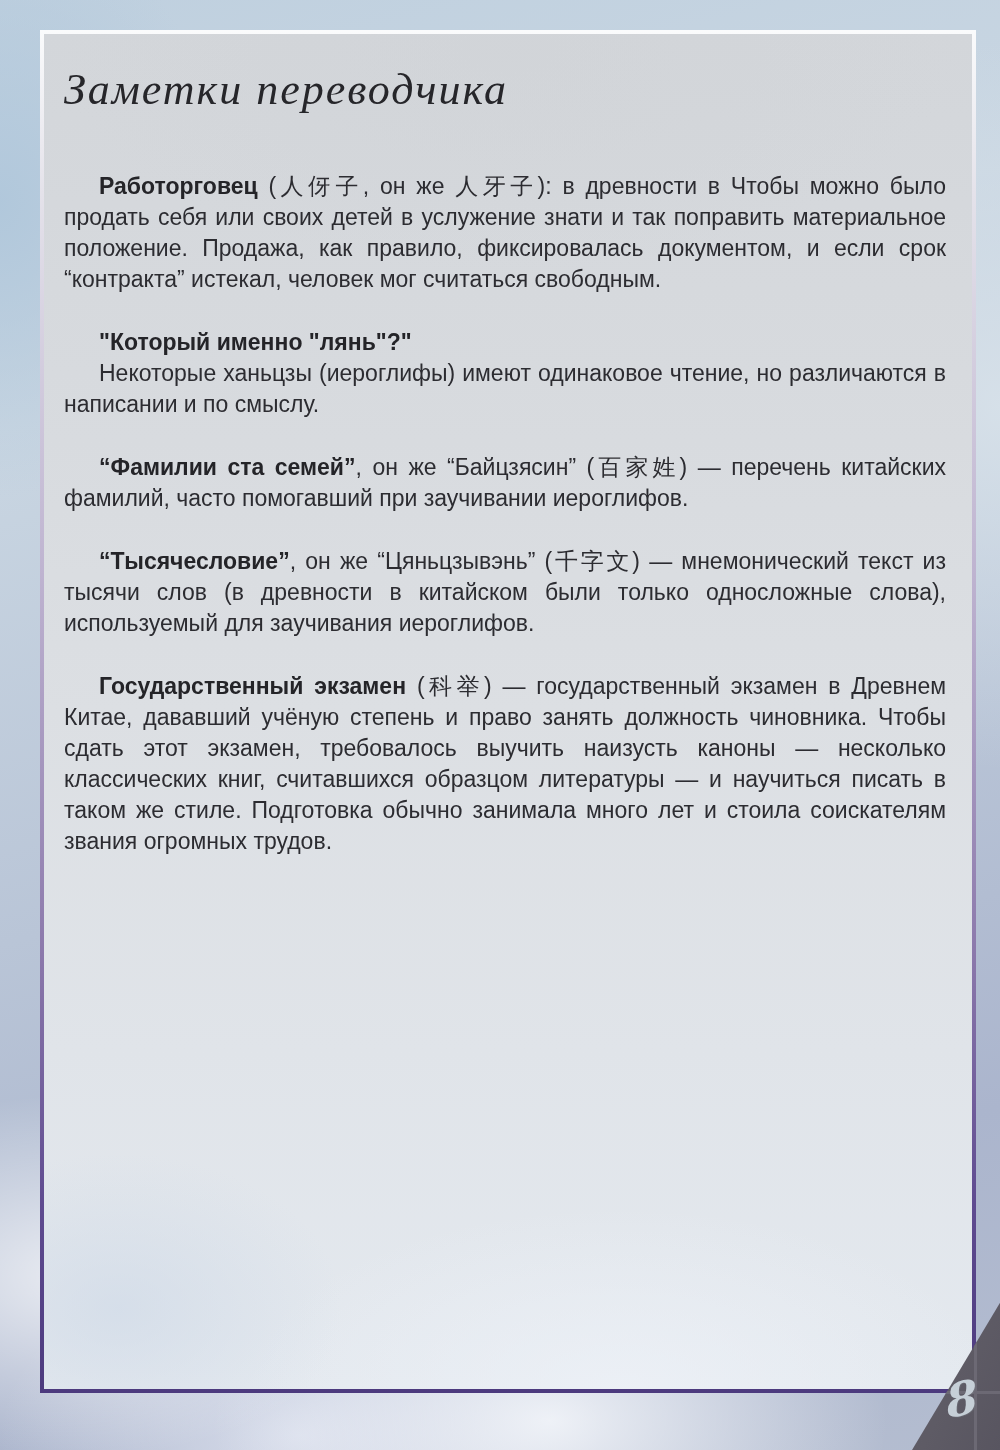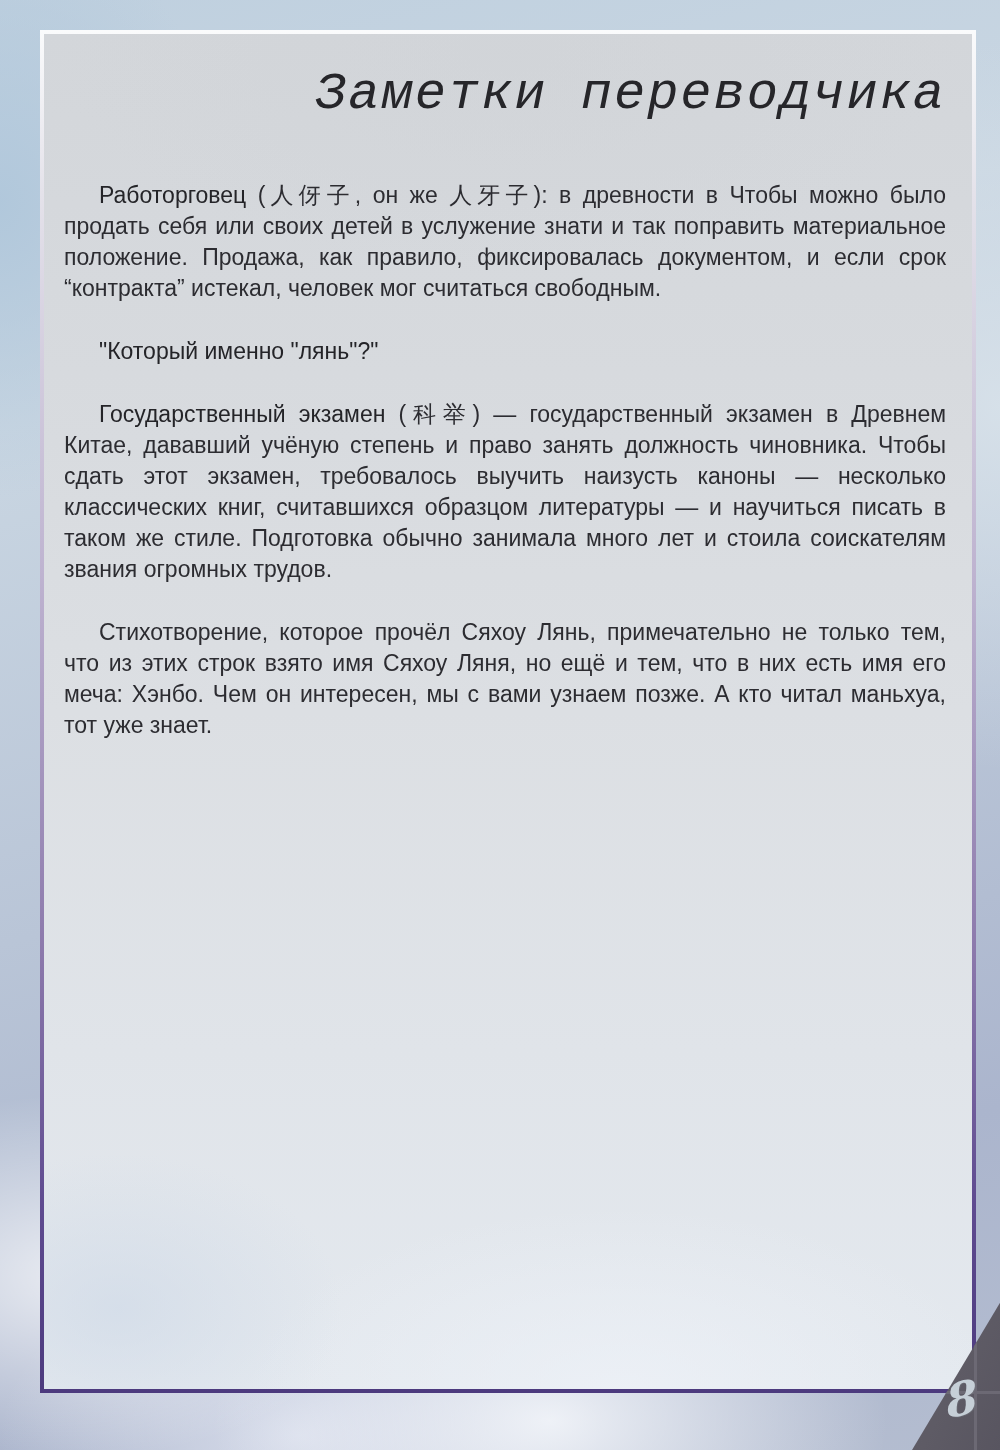--- a/index.html
+++ b/index.html
@@ -39,40 +39,40 @@
     overflow: hidden;
   }
 
   .content {
     padding: 0 26px 0 20px;
     color: #2c2c31;
   }
 
   h1.title {
     margin: 30px 0 54px 0;
-    text-align: right;
-    font-family: Liberation Mono, monospace;
+    text-align: left;
+    font-family: Liberation Serif, serif;
     font-style: italic;
     font-weight: 500;
-    font-size: 52px;
+    font-size: 44px;
     line-height: 1.2;
     letter-spacing: 2px;
     color: #26262a;
   }
 
   .section { margin: 0 0 32px 0; }
   .para {
     margin: 0;
     font-size: 23px;
     line-height: 31px;
     text-align: justify;
     text-indent: 35px;
     color: #2c2c31;
   }
-  .para b, .heading { font-weight: normal; color: #242428; }
+  .para b, .heading { font-weight: bold; color: #242428; }
   .heading {
     margin: 0;
     font-size: 23px;
     line-height: 31px;
     text-indent: 35px;
     text-align: left;
   }
 
   
   .corner {
@@ -112,30 +112,36 @@
     <div class="content">
 
       <h1 class="title">Заметки переводчика</h1>
 
       <div class="section">
         <p class="para"><b>Работорговец</b><span> (人伢子, он же 人牙子): в древности в Чтобы можно было продать себя или своих детей в услужение знати и так поправить материальное положение. Продажа, как правило, фиксировалась документом, и если срок “контракта” истекал, человек мог считаться свободным.</span></p>
       </div>
 
       <div class="section">
         <p class="heading">"Который именно "лянь"?"</p>
+        <p class="para">Некоторые ханьцзы (иероглифы) имеют одинаковое чтение, но различаются в написании и по смыслу.</p>
       </div>
 
+      <div class="section">
+        <p class="para"><b>“Фамилии ста семей”</b><span>, он же “Байцзясин” (百家姓) — перечень китайских фамилий, часто помогавший при заучивании иероглифов.</span></p>
+      </div>
 
+      <div class="section">
+        <p class="para"><b>“Тысячесловие”</b><span>, он же “Цяньцзывэнь” (千字文) — мнемонический текст из тысячи слов (в древности в китайском были только односложные слова), используемый для заучивания иероглифов.</span></p>
+      </div>
 
       <div class="section">
         <p class="para"><b>Государственный экзамен</b><span> (科举) — государственный экзамен в Древнем Китае, дававший учёную степень и право занять должность чиновника. Чтобы сдать этот экзамен, требовалось выучить наизусть каноны — несколько классических книг, считавшихся образцом литературы — и научиться писать в таком же стиле. Подготовка обычно занимала много лет и стоила соискателям звания огромных трудов.</span></p>
       </div>
 
       <div class="section">
-        <p class="para">Стихотворение, которое прочёл Сяхоу Лянь, примечательно не только тем, что из этих строк взято имя Сяхоу Ляня, но ещё и тем, что в них есть имя его меча: Хэнбо. Чем он интересен, мы с вами узнаем позже. А кто читал маньхуа, тот уже знает.</p>
       </div>
 
     </div>
   </div>
 </div>
 
 <div class="corner">
   <div class="grid-v"></div>
   <div class="grid-h"></div>
   <div class="pagenum">8</div>

